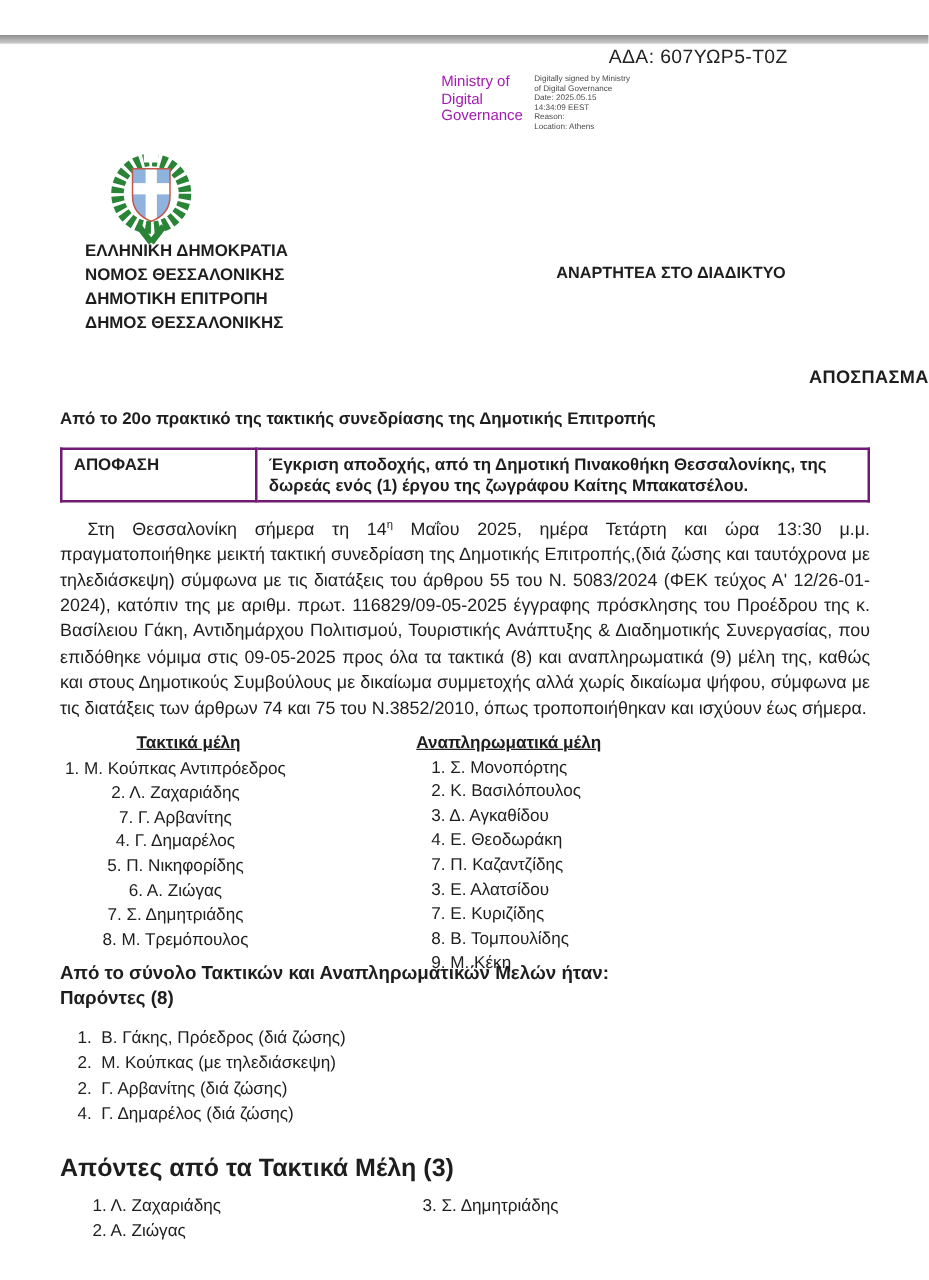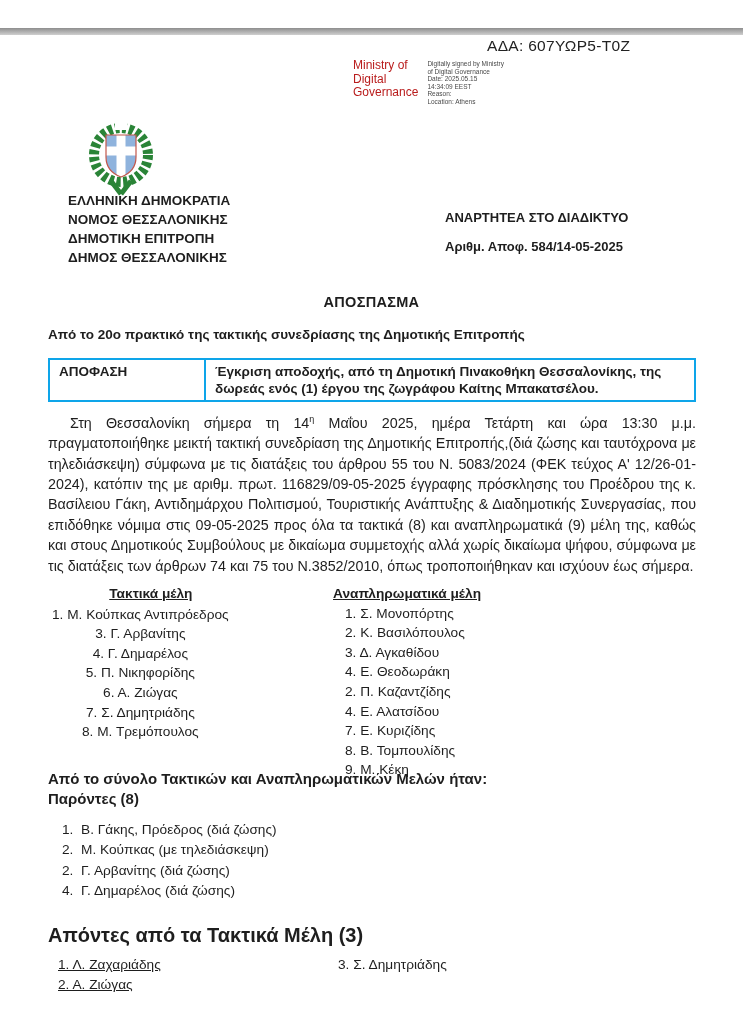--- a/index.html
+++ b/index.html
@@ -6,48 +6,48 @@
   body{
     width:743px;height:1024px;background:#ffffff;
     font-family:"Liberation Sans","DejaVu Sans",sans-serif;
     color:#1e1e1e;-webkit-font-smoothing:antialiased;
   }
   .page{position:relative;width:743px;height:1024px;background:#fff;overflow:hidden;margin-top:28px;}
   .top-strip{position:absolute;top:0;left:0;width:743px;height:7px;
     background:linear-gradient(#8e8e8e,#cfcfcf);}
   .ada{position:absolute;left:487px;top:9px;font-size:15.5px;color:#222;letter-spacing:.3px;}
   .sig-block{position:absolute;left:353px;top:31px;display:flex;gap:9px;align-items:flex-start;}
-  .sig-name{font-size:12px;line-height:13.5px;color:#b91c1c;white-space:pre-line;}
+  .sig-name{font-size:12px;line-height:13.5px;color:#a21caf;white-space:pre-line;}
   .sig-details{font-size:6.5px;line-height:7.6px;color:#4a4a4a;white-space:pre-line;padding-top:1px;}
   .emblem{position:absolute;left:68px;top:91px;width:106px;height:78px;}
   .org-block{position:absolute;left:68px;top:163px;font-weight:bold;font-size:13.5px;line-height:19px;}
   .posting{position:absolute;left:445px;top:182px;font-weight:bold;font-size:13px;}
   .posting .line2{margin-top:14px;}
-  .doc-title{position:absolute;left:0;top:266px;width:743px;text-align:center;
+  .doc-title{position:absolute;left:0;top:266px;width:743px;text-align:right;
     font-weight:bold;font-size:14.5px;letter-spacing:.3px;}
   .doc-subtitle{position:absolute;left:48px;top:299px;font-weight:bold;font-size:13.5px;}
   .decision-table{position:absolute;left:48px;top:330px;width:648px;border-collapse:collapse;}
-  .decision-table td{border:2px solid #0ea5e9;font-weight:bold;font-size:13.5px;
+  .decision-table td{border:2px solid #701a75;font-weight:bold;font-size:13.5px;
     line-height:17px;padding:3px 9px;vertical-align:top;}
   .decision-table td.lbl{width:136px;}
   .body-par{position:absolute;left:48px;top:381px;width:648px;margin:0;
     font-size:14.3px;line-height:20.4px;text-align:justify;text-indent:22px;}
   .body-par sup{font-size:9px;}
   .col-list{position:absolute;font-size:13.7px;line-height:19.6px;}
   .col-list .hd{font-weight:bold;text-decoration:underline;}
   .members-left{left:52px;top:556px;text-align:center;}
   .members-left .hd{margin-left:21px;margin-bottom:1px;}
   .members-right{left:333px;top:556px;}
   .members-right .it{padding-left:12px;}
   .present-heading{position:absolute;left:48px;top:741px;font-weight:bold;
     font-size:15px;line-height:20px;}
   .present-left{left:62px;top:792px;line-height:20.4px;}
   .present-right{left:338px;top:792px;line-height:20.4px;}
   .absent-heading{position:absolute;left:48px;top:896px;font-weight:bold;font-size:20px;}
-  .absent-left{left:58px;top:927px;line-height:20.4px;text-decoration:underline;}
+  .absent-left{left:74px;top:927px;line-height:20.4px;}
   .absent-right{left:338px;top:927px;line-height:20.4px;}
   .keep-ws{white-space:pre;}
 </style>
 </head>
 <body>
 
 <div class="page">
 
   <div class="top-strip"></div>
 
@@ -86,57 +86,57 @@
 
   <div class="org-block">
     <div>ΕΛΛΗΝΙΚΗ ΔΗΜΟΚΡΑΤΙΑ</div>
     <div>ΝΟΜΟΣ ΘΕΣΣΑΛΟΝΙΚΗΣ</div>
     <div>ΔΗΜΟΤΙΚΗ ΕΠΙΤΡΟΠΗ</div>
     <div>ΔΗΜΟΣ ΘΕΣΣΑΛΟΝΙΚΗΣ</div>
   </div>
 
   <div class="posting">
     <div class="line1">ΑΝΑΡΤΗΤΕΑ ΣΤΟ ΔΙΑΔΙΚΤΥΟ</div>
-    <div class="line2">Αριθμ. Αποφ. 584/14-05-2025</div>
   </div>
 
   <div class="doc-title">ΑΠΟΣΠΑΣΜΑ</div>
 
   <div class="doc-subtitle">Από το 20ο πρακτικό της τακτικής συνεδρίασης της Δημοτικής Επιτροπής</div>
 
   <table class="decision-table">
     <tbody>
         <tr>
       <td class="lbl">ΑΠΟΦΑΣΗ</td>
       <td>Έγκριση αποδοχής, από τη Δημοτική Πινακοθήκη Θεσσαλονίκης, της δωρεάς ενός (1) έργου της ζωγράφου Καίτης Μπακατσέλου.</td>
     </tr>
   </tbody>
     </table>
 
   <p class="body-par"><span>Στη Θεσσαλονίκη σήμερα τη 14</span><sup>η</sup><span> Μαΐου 2025, ημέρα Τετάρτη και ώρα 13:30 μ.μ. πραγματοποιήθηκε μεικτή τακτική συνεδρίαση της Δημοτικής Επιτροπής,(διά ζώσης και ταυτόχρονα με τηλεδιάσκεψη) σύμφωνα με τις διατάξεις του άρθρου 55 του Ν. 5083/2024 (ΦΕΚ τεύχος Α' 12/26-01-2024), κατόπιν της με αριθμ. πρωτ. 116829/09-05-2025 έγγραφης πρόσκλησης του Προέδρου της κ. Βασίλειου Γάκη, Αντιδημάρχου Πολιτισμού, Τουριστικής Ανάπτυξης &amp; Διαδημοτικής Συνεργασίας, που επιδόθηκε νόμιμα στις 09-05-2025 προς όλα τα τακτικά (8) και αναπληρωματικά (9) μέλη της, καθώς και στους Δημοτικούς Συμβούλους με δικαίωμα συμμετοχής αλλά χωρίς δικαίωμα ψήφου, σύμφωνα με τις διατάξεις των άρθρων 74 και 75 του Ν.3852/2010, όπως τροποποιήθηκαν και ισχύουν έως σήμερα.</span></p>
 
   <div class="col-list members-left">
     <div class="hd">Τακτικά μέλη</div>
     <div class="it">1. Μ. Κούπκας Αντιπρόεδρος</div>
-    <div class="it">3. Γ. Αρβανίτης</div>
+    <div class="it">2. Λ. Ζαχαριάδης</div>
+    <div class="it">7. Γ. Αρβανίτης</div>
     <div class="it">4. Γ. Δημαρέλος</div>
     <div class="it">5. Π. Νικηφορίδης</div>
     <div class="it">6. Α. Ζιώγας</div>
     <div class="it">7. Σ. Δημητριάδης</div>
     <div class="it">8. Μ. Τρεμόπουλος</div>
   </div>
 
   <div class="col-list members-right">
     <div class="hd">Αναπληρωματικά μέλη</div>
     <div class="it">1. Σ. Μονοπόρτης</div>
     <div class="it">2. Κ. Βασιλόπουλος</div>
     <div class="it">3. Δ. Αγκαθίδου</div>
     <div class="it">4. Ε. Θεοδωράκη</div>
-    <div class="it">2. Π. Καζαντζίδης</div>
-    <div class="it">4. Ε. Αλατσίδου</div>
+    <div class="it">7. Π. Καζαντζίδης</div>
+    <div class="it">3. Ε. Αλατσίδου</div>
     <div class="it">7. Ε. Κυριζίδης</div>
     <div class="it">8. Β. Τομπουλίδης</div>
     <div class="it">9. Μ. Κέκη</div>
   </div>
 
   <div class="present-heading">
     <div>Από το σύνολο Τακτικών και Αναπληρωματικών Μελών ήταν:</div>
     <div>Παρόντες (8)</div>
   </div>
 

